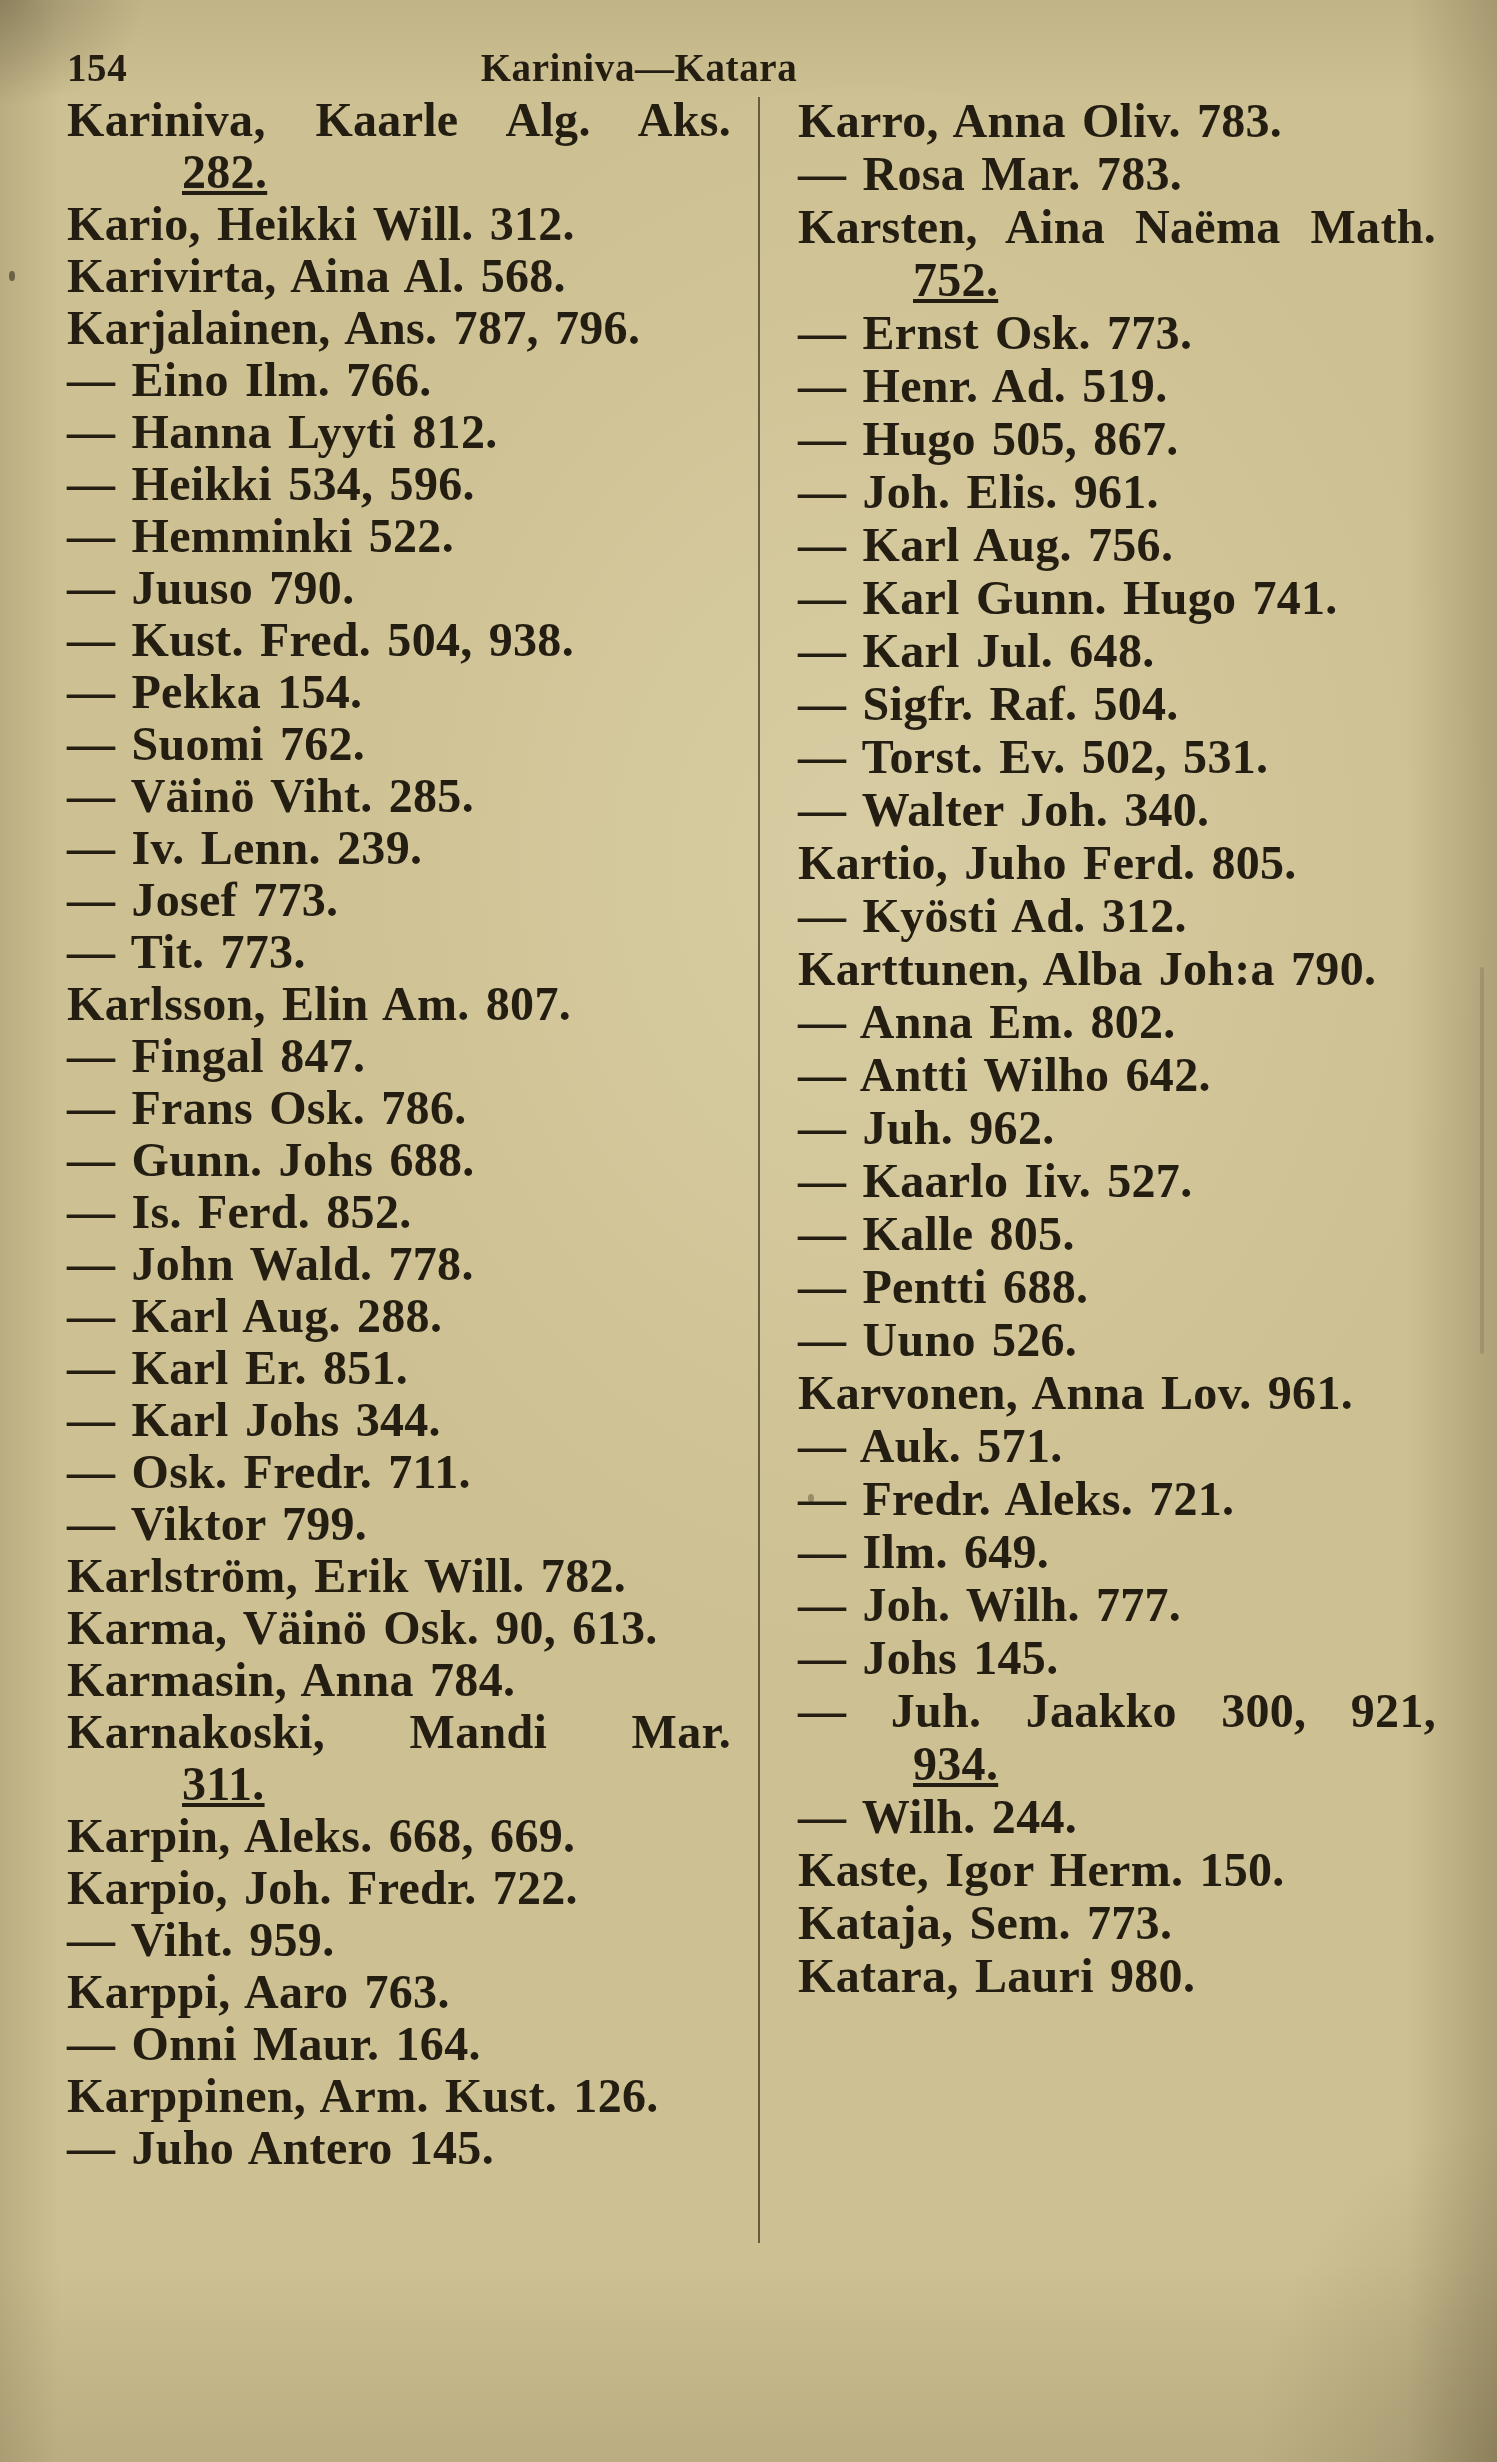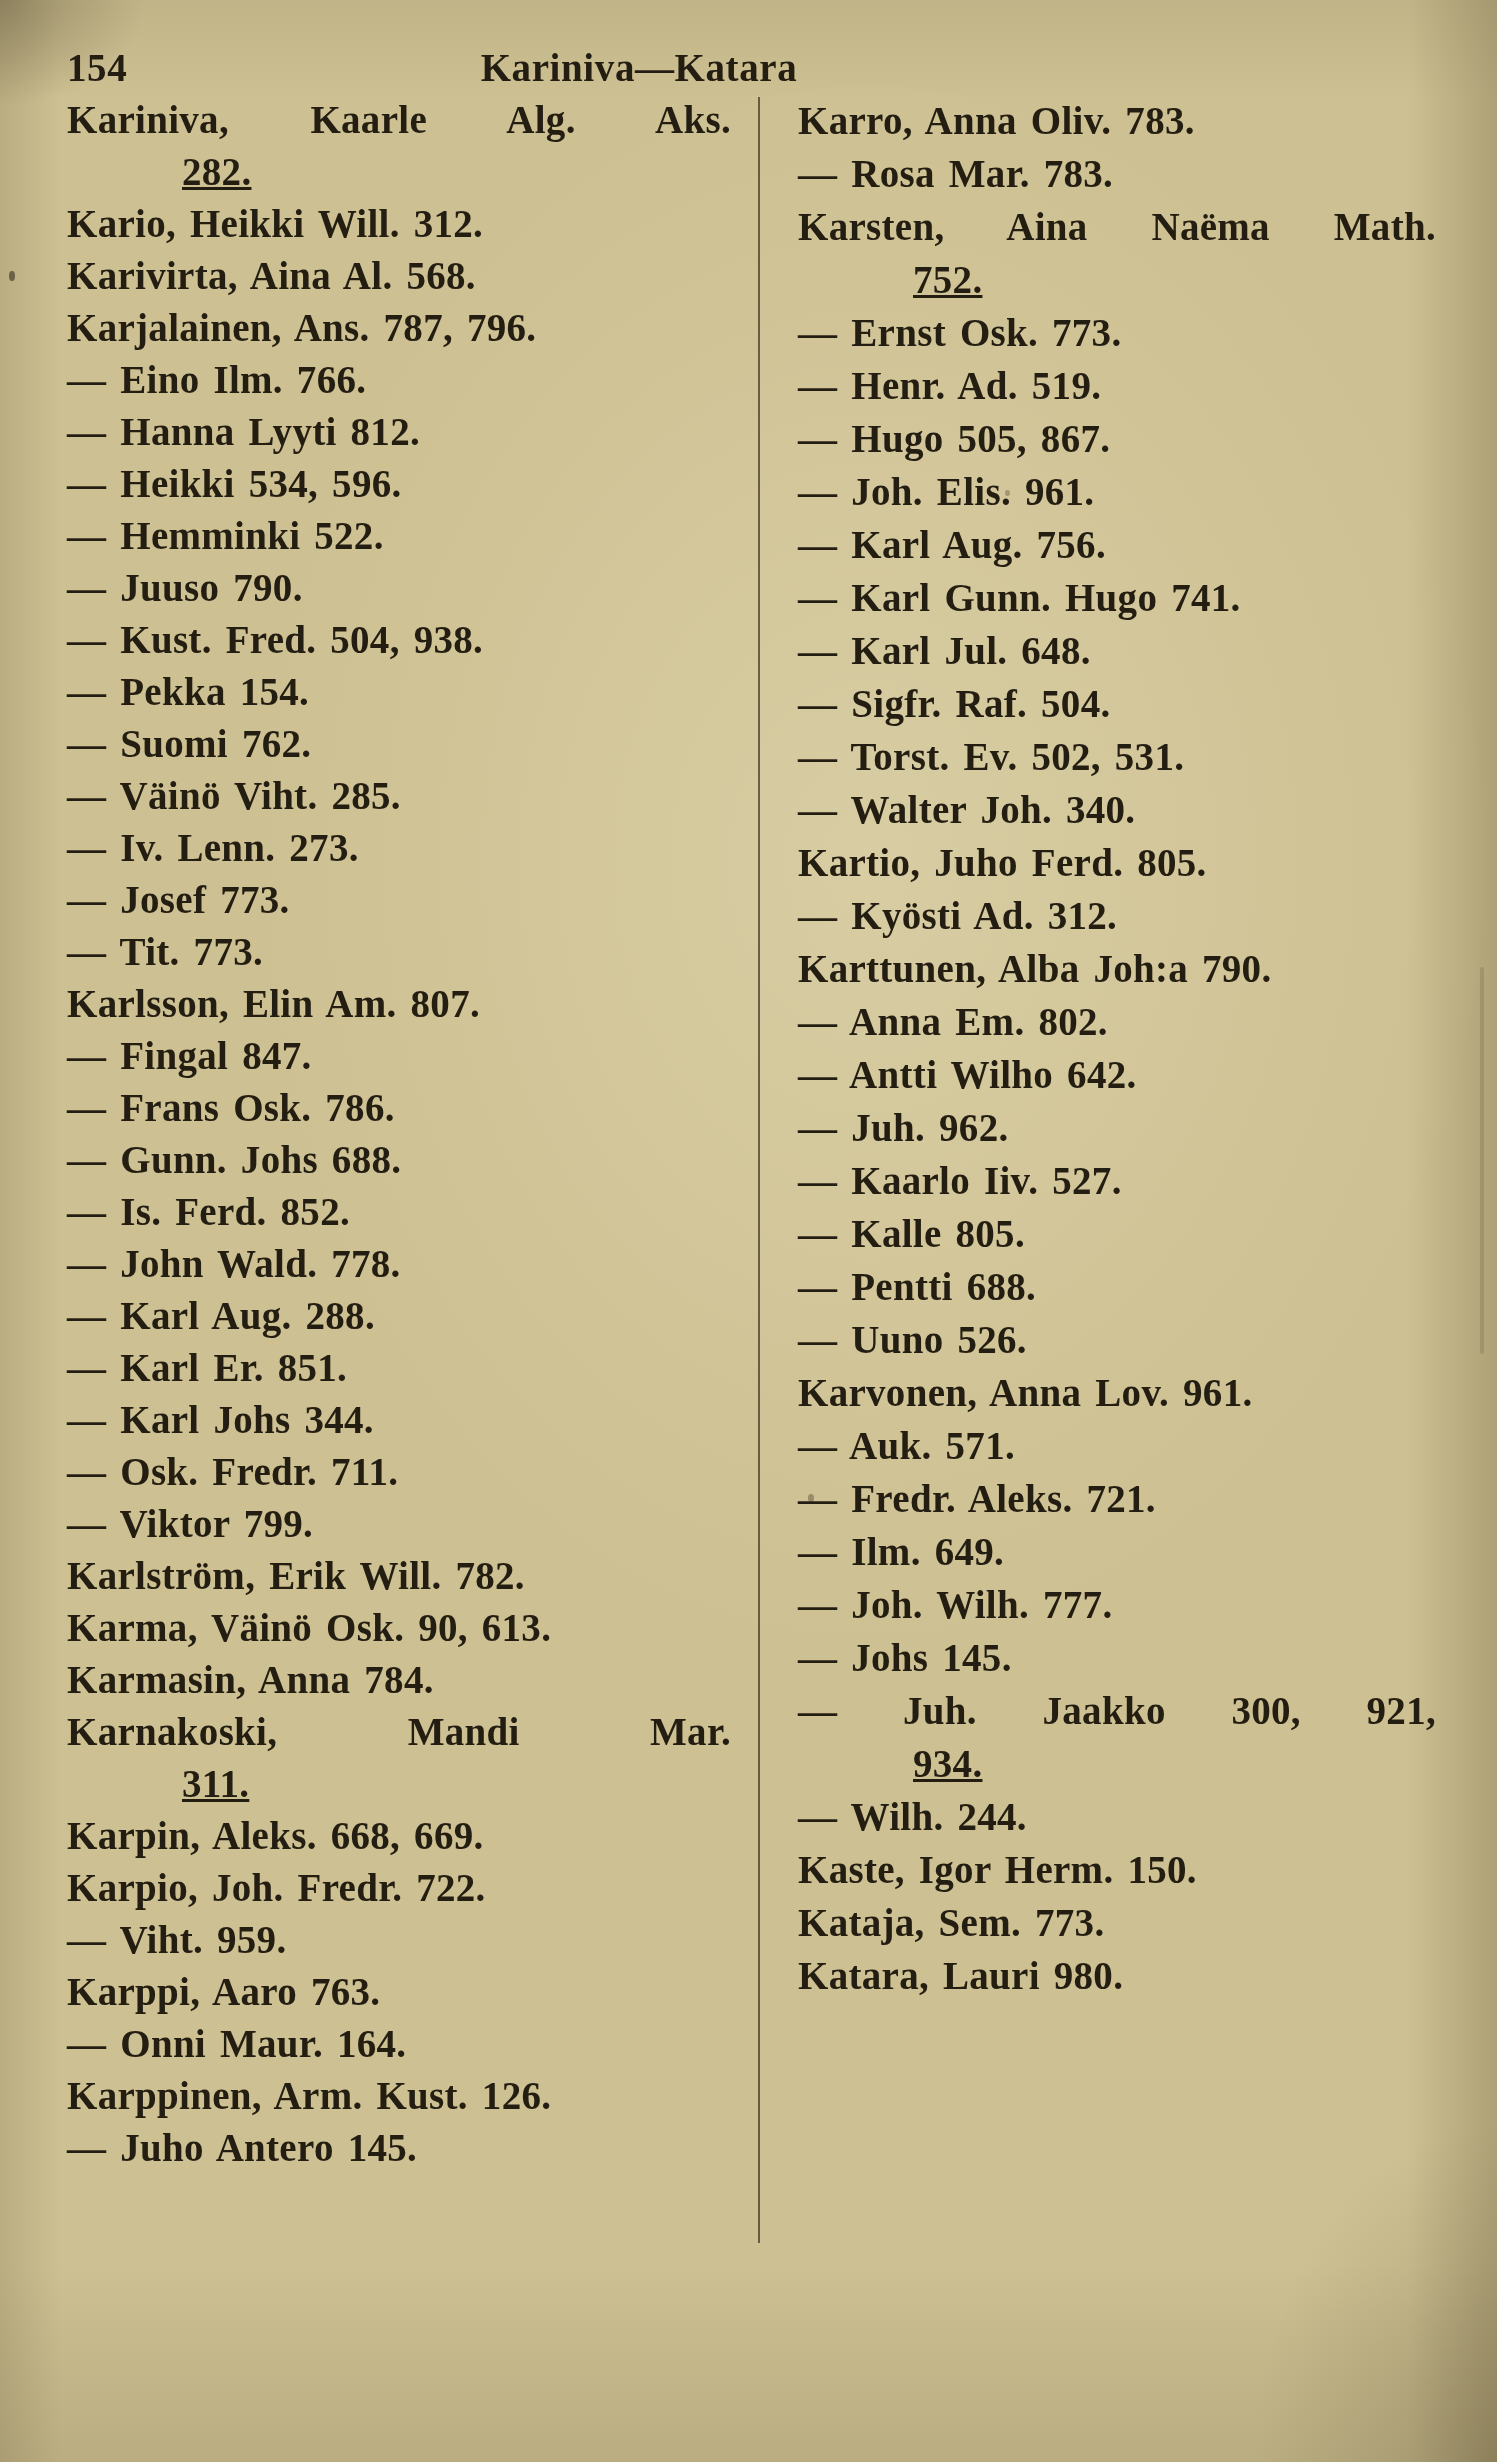--- a/index.html
+++ b/index.html
@@ -45,21 +45,21 @@
   .headtitle {
     position: absolute;
     left: 0;
     right: 219px;
     top: 0;
     text-align: center;
   }
   .col {
     position: absolute;
     top: 94px;
-    font-size: 39px;
+    font-size: 48px;
     letter-spacing: 0.3px;
     word-spacing: 3.9px;
   }
   .col-left {
     left: 67px;
     width: 664px;
     line-height: 52px;
   }
   .col-right {
     left: 798px;
@@ -114,21 +114,21 @@
       <div class="line">Karjalainen, Ans. 787, 796.</div>
       <div class="line">— Eino Ilm. 766.</div>
       <div class="line">— Hanna Lyyti 812.</div>
       <div class="line">— Heikki 534, 596.</div>
       <div class="line">— Hemminki 522.</div>
       <div class="line">— Juuso 790.</div>
       <div class="line">— Kust. Fred. 504, 938.</div>
       <div class="line">— Pekka 154.</div>
       <div class="line">— Suomi 762.</div>
       <div class="line">— Väinö Viht. 285.</div>
-      <div class="line">— Iv. Lenn. 273.</div>
+      <div class="line">— Iv. Lenn. 239.</div>
       <div class="line">— Josef 773.</div>
       <div class="line">— Tit. 773.</div>
       <div class="line">Karlsson, Elin Am. 807.</div>
       <div class="line">— Fingal 847.</div>
       <div class="line">— Frans Osk. 786.</div>
       <div class="line">— Gunn. Johs 688.</div>
       <div class="line">— Is. Ferd. 852.</div>
       <div class="line">— John Wald. 778.</div>
       <div class="line">— Karl Aug. 288.</div>
       <div class="line">— Karl Er. 851.</div>

